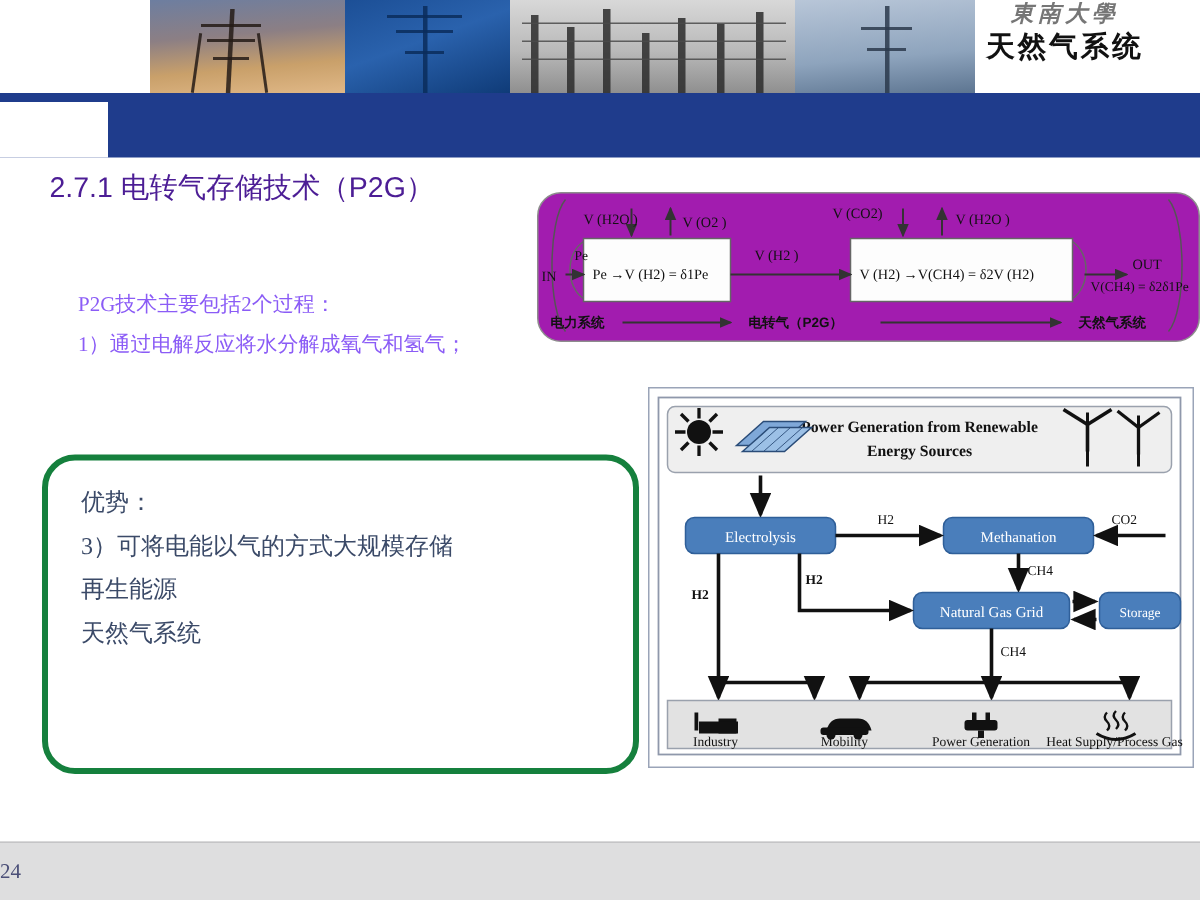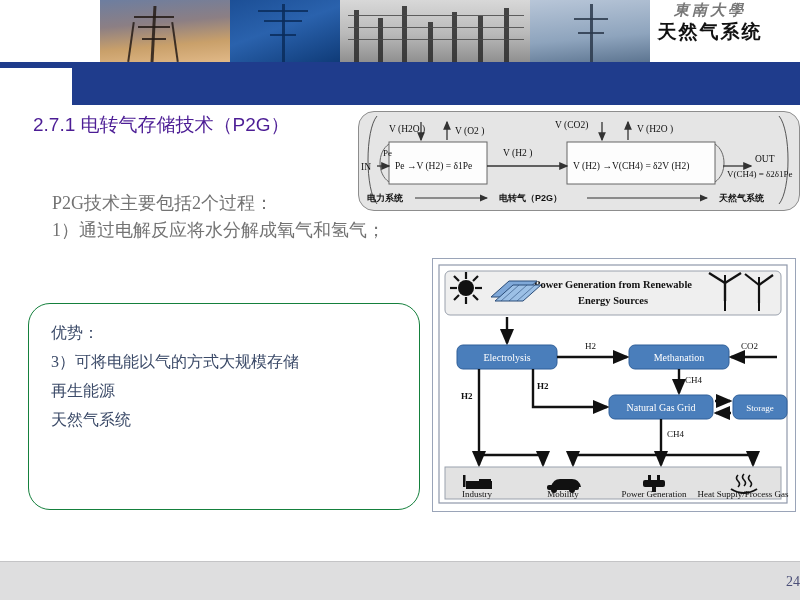--- a/index.html
+++ b/index.html
@@ -45,43 +45,43 @@
   .title-notch{position:absolute;left:0;top:68px;width:72px;height:37px;background:#ffffff;}
   .title-text{position:absolute;left:78px;top:66px;height:38px;line-height:38px;
               color:#ffffff;font-size:28px;font-weight:bold;letter-spacing:1px;
               font-family:"Liberation Sans","DejaVu Sans",sans-serif;}
 
   
   .subtitle{position:absolute;left:33px;top:112px;font-size:19px;color:#4c1d95;
             font-family:"Liberation Sans","DejaVu Sans",sans-serif;}
 
   
-  .body-text{position:absolute;left:52px;top:190px;width:380px;color:#737373;font-size:18px;line-height:27px;}
+  .body-text{position:absolute;left:52px;top:190px;width:380px;color:#8b5cf6;font-size:14px;line-height:27px;}
   .body-text div{white-space:nowrap;}
 
   
   .adv-box{position:absolute;left:28px;top:303px;width:390px;height:205px;
-           border:1px solid #15803d;border-radius:22px;background:#ffffff;}
+           border:4px solid #15803d;border-radius:22px;background:#ffffff;}
   .adv-inner{padding:14px 20px 0 22px;color:#3b4a68;font-size:16px;line-height:29px;}
   .adv-inner div{white-space:nowrap;}
 
   
-  .p2g{position:absolute;left:358px;top:111px;width:440px;height:98px;
-       border:1px solid #8d8d8d;border-radius:16px;background:#e5e5e5;}
+  .p2g{position:absolute;left:358px;top:128px;width:440px;height:98px;
+       border:1px solid #8d8d8d;border-radius:16px;background:#a21caf;}
   .p2g svg{display:block;}
 
   
   .ren{position:absolute;left:432px;top:258px;width:362px;height:252px;
        border:1px solid #9aa4b8;background:#ffffff;}
   .ren svg{display:block;}
 
   
   .footer{position:absolute;left:0;bottom:0;width:800px;height:38px;background:#dededf;
           border-top:1px solid #c4c4c6;}
-  .page-num{position:absolute;left:0;bottom:10px;width:800px;text-align:right;
+  .page-num{position:absolute;left:0;bottom:10px;width:800px;text-align:left;
             color:#4b4f78;font-size:14px;}
 </style>
 </head>
 <body>
 
 <div class="slide">
 
   <div class="photo-strip">
     <div class="photo ph1">
       <span class="tower t3"></span>

